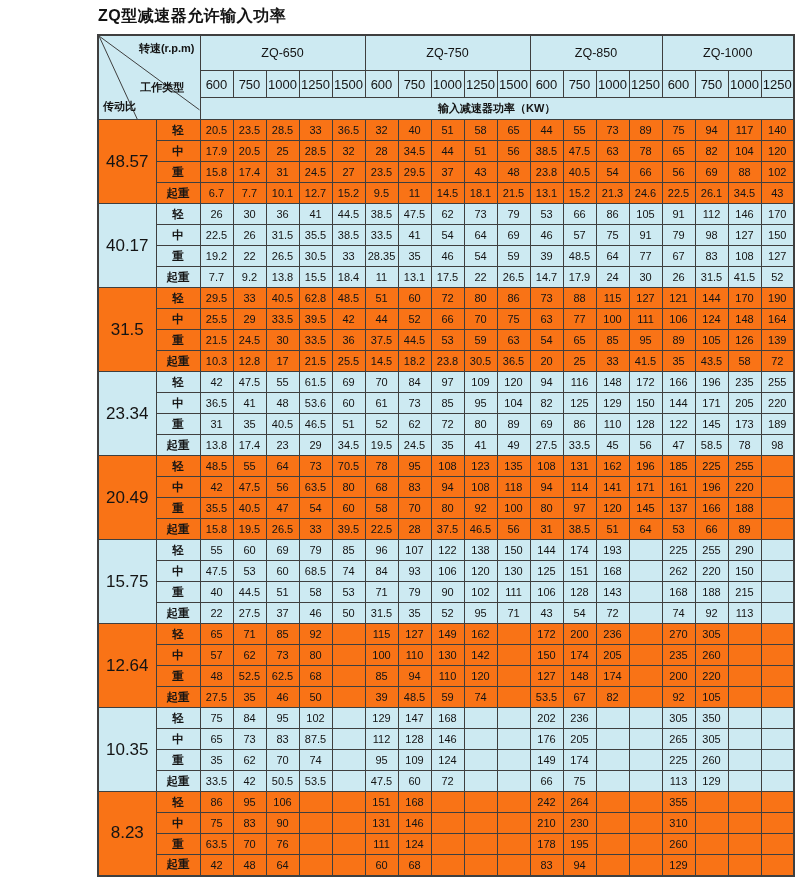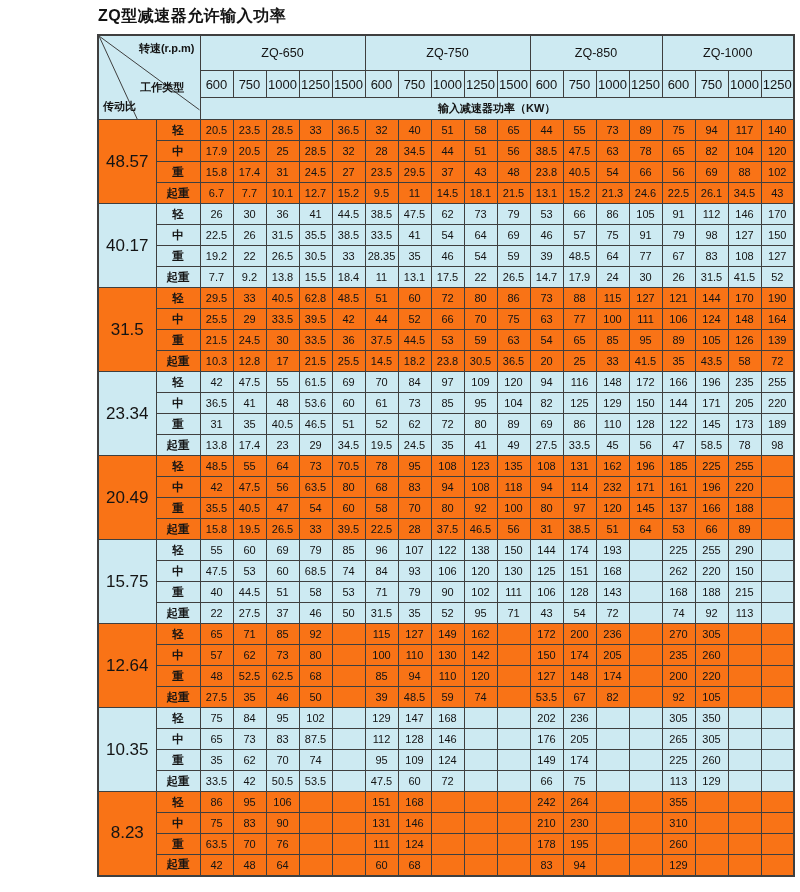--- a/index.html
+++ b/index.html
@@ -468,21 +468,21 @@
           <td class="val">56</td>
           <td class="val">63.5</td>
           <td class="val">80</td>
           <td class="val">68</td>
           <td class="val">83</td>
           <td class="val">94</td>
           <td class="val">108</td>
           <td class="val">118</td>
           <td class="val">94</td>
           <td class="val">114</td>
-          <td class="val">232</td>
+          <td class="val">141</td>
           <td class="val">171</td>
           <td class="val">161</td>
           <td class="val">196</td>
           <td class="val">220</td>
           <td class="val"></td>
         </tr>
         <tr>
           <th class="worktype">重</th>
           <td class="val">35.5</td>
           <td class="val">40.5</td>

